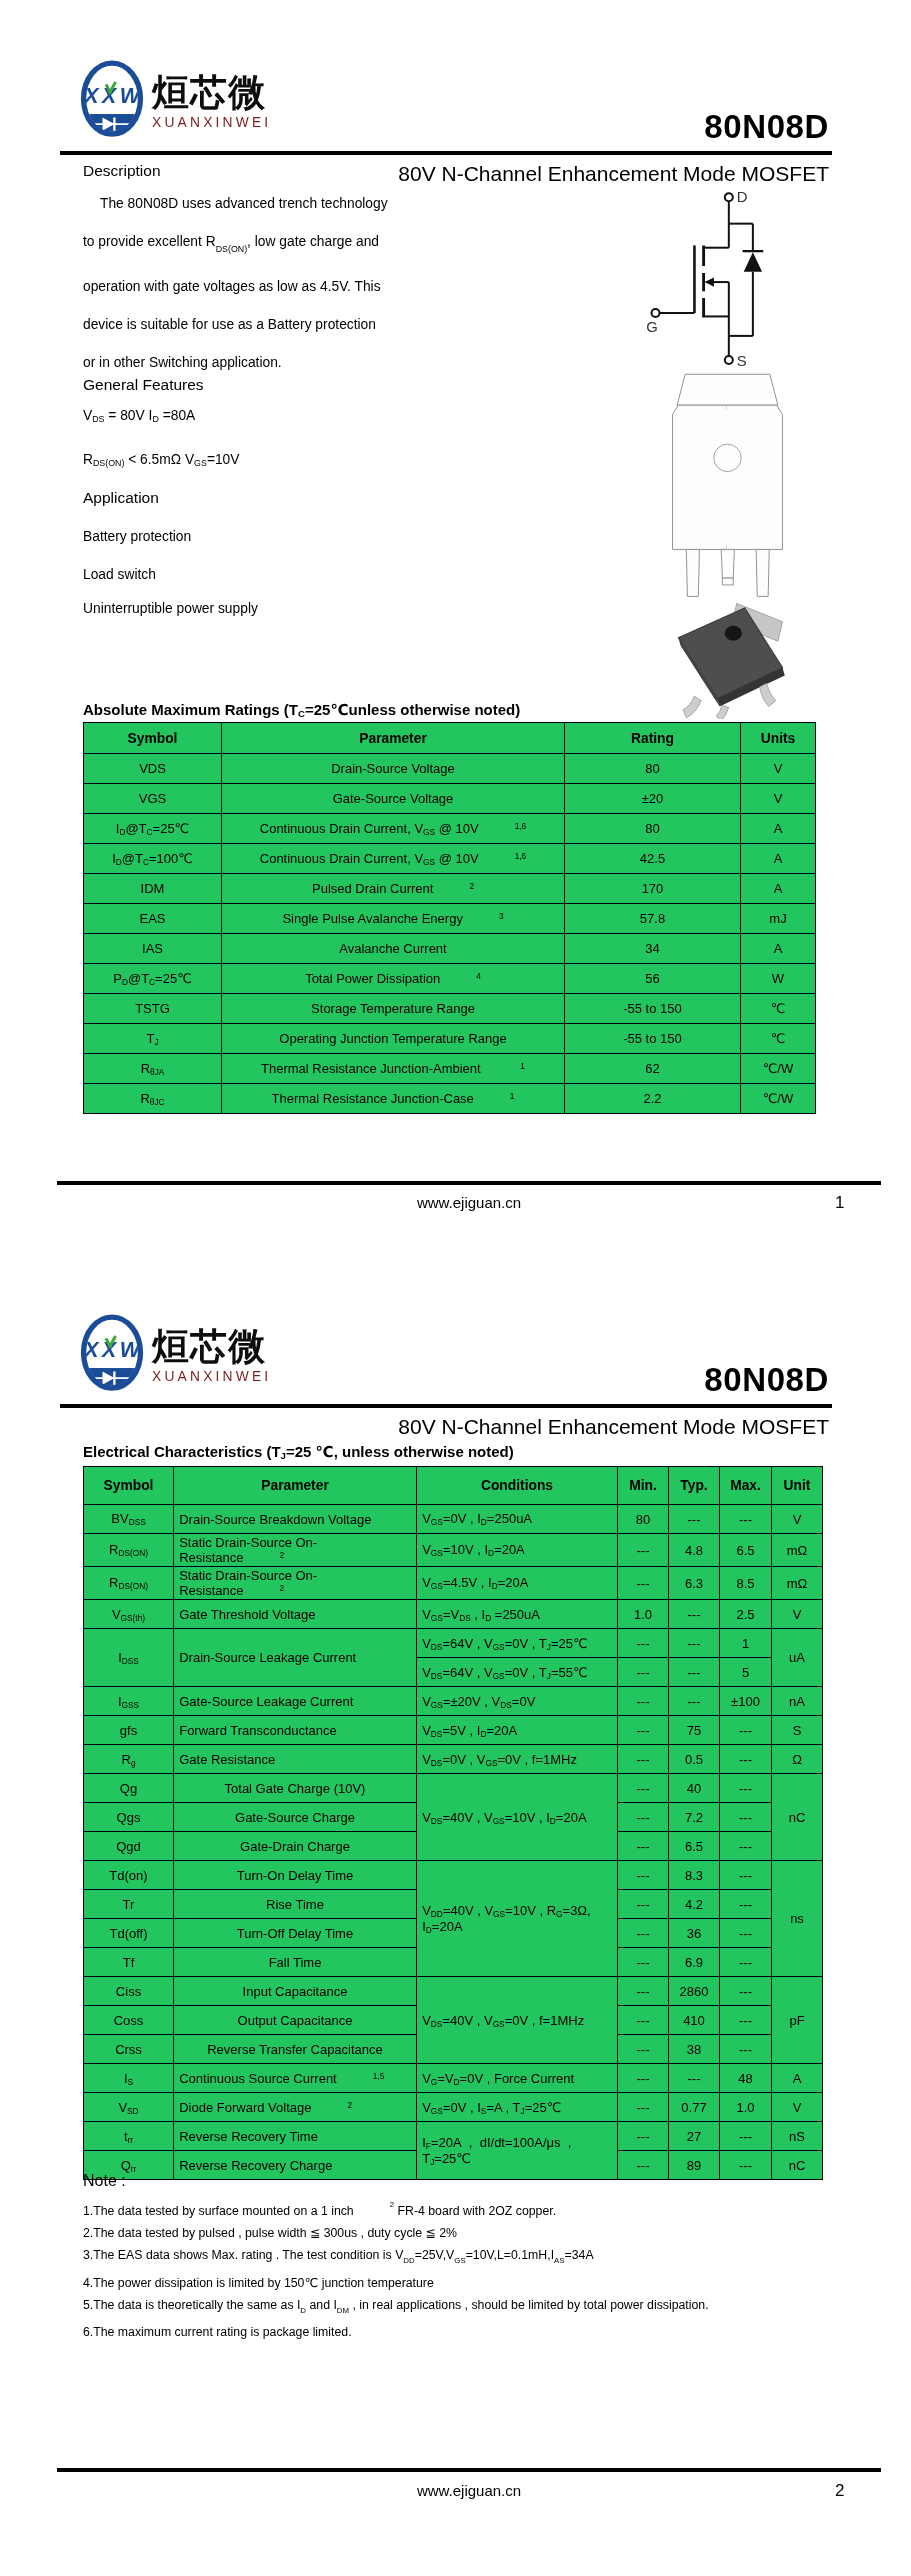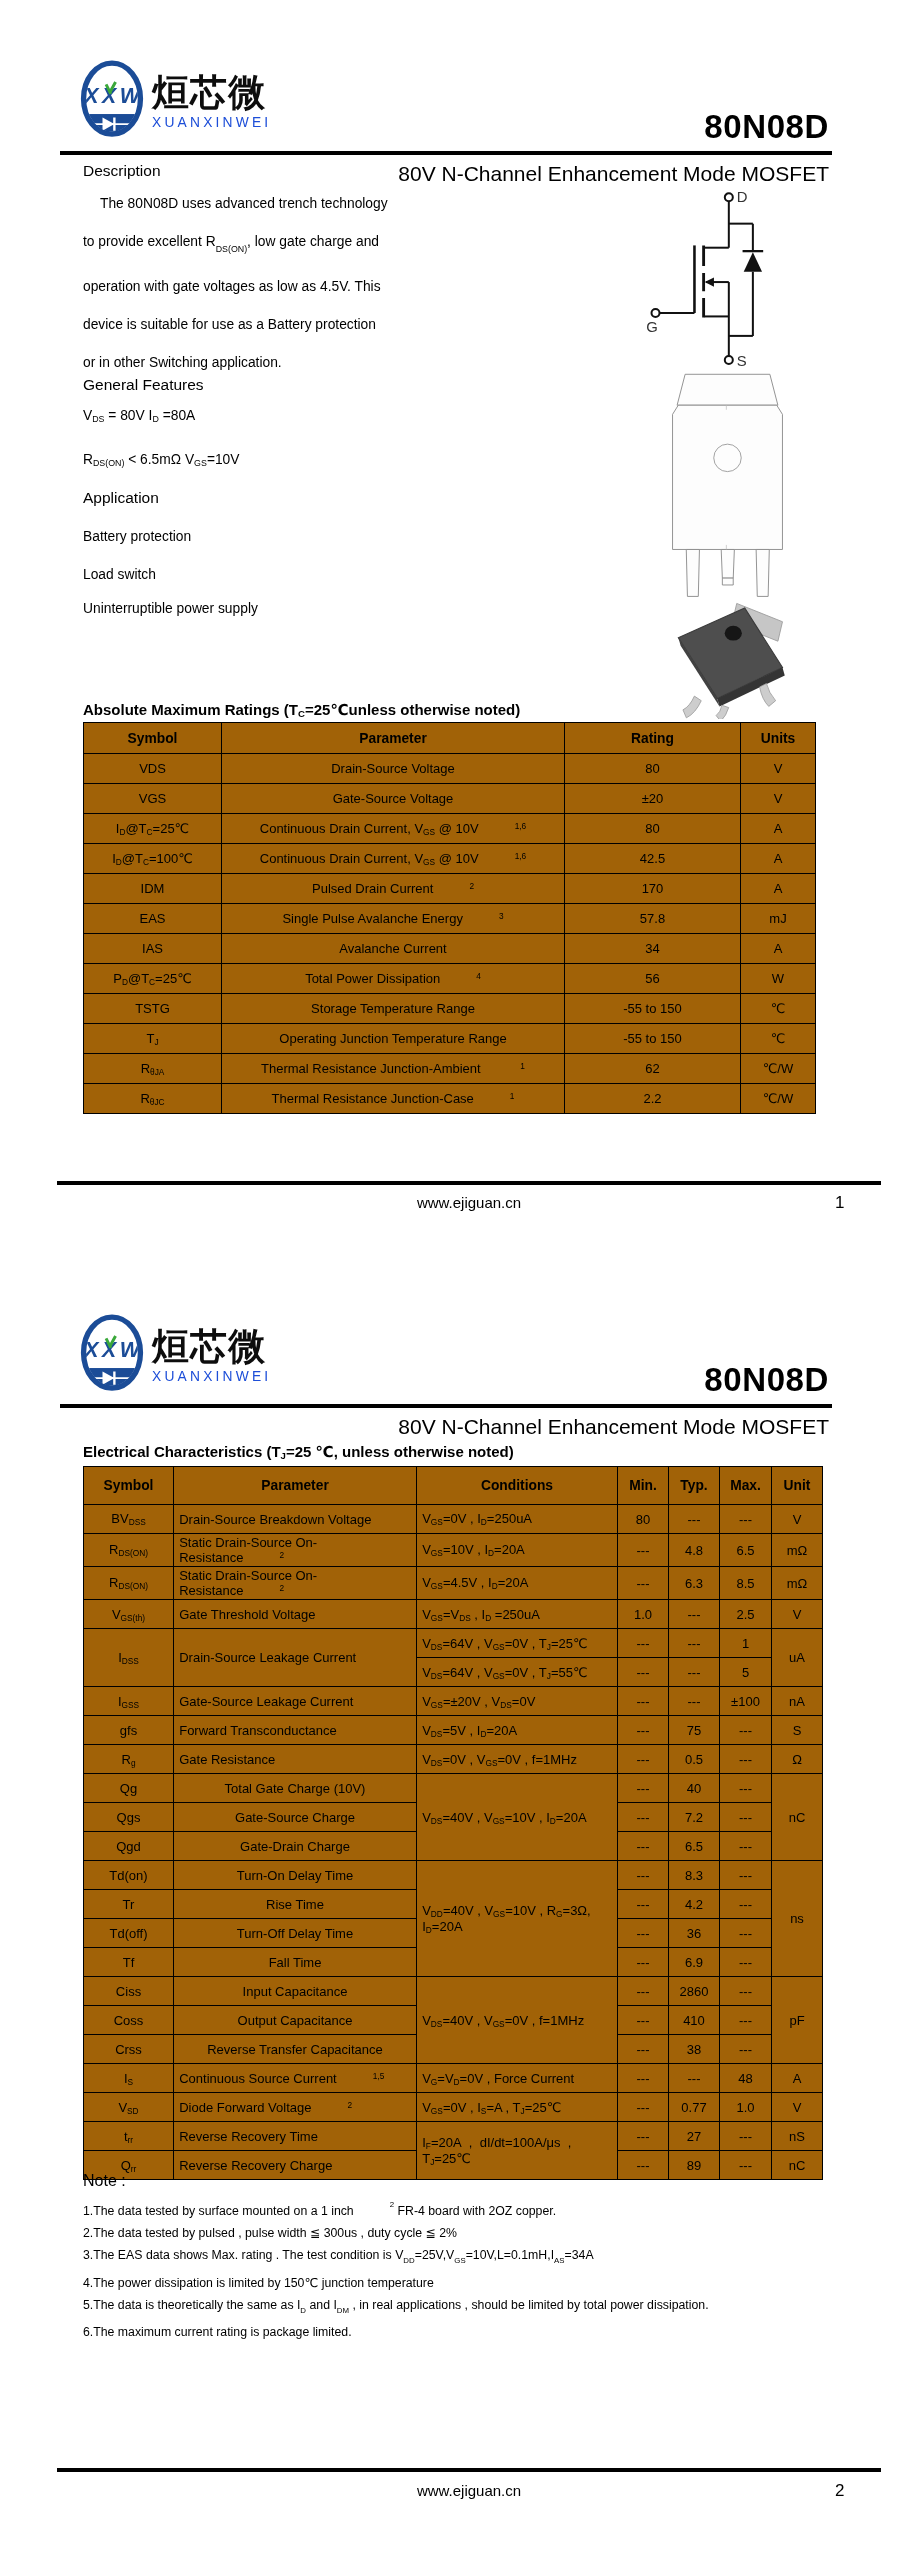--- a/index.html
+++ b/index.html
@@ -11,33 +11,33 @@
   .part-title { position:absolute; font-weight:bold; font-size:33px; text-align:right; letter-spacing:0.6px; }
   .subtitle  { position:absolute; font-weight:normal; font-size:21px; text-align:right; }
   .sec-h { position:absolute; font-weight:normal; font-size:15.5px; }
   .tbl-title { position:absolute; font-weight:bold; font-size:15px; }
   .para { position:absolute; font-size:13.8px; line-height:38px; }
   .para .ln { white-space:nowrap; }
   .para .first { text-indent:17px; }
   .feat-line, .app-line { position:absolute; font-size:13.8px; white-space:nowrap; }
   sub { font-size:64%; vertical-align:-16%; letter-spacing:0; }
   sup { font-size:64%; vertical-align:38%;padding-left:36px; }
-  table.dt { position:absolute; border-collapse:collapse; table-layout:fixed; border:1.7px solid #000; background:#a16207; }
+  table.dt { position:absolute; border-collapse:collapse; table-layout:fixed; border:1.7px solid #000; background:#22c55e; }
   .dt td, .dt th { border:1.1px solid #000; border-top-width:1.7px; border-bottom-width:1.7px;
                    font-size:13px; text-align:center; vertical-align:middle; padding:1.1px 3.4px; overflow:hidden; }
   .dt th { font-weight:bold; font-size:13.8px; }
   .amr tr { height:30px; } .amr tr.hdr { height:31px; }
   .ec tr { height:29px; } .ec tr.hdr { height:38px; }
   .ec td.cl { text-align:left; padding-left:5.2px;margin-top:44px; }
   .footer-site { position:absolute; font-size:15px; text-align:center; }
   .page-num { position:absolute; font-size:17px; }
   .logo { position:absolute; display:flex; align-items:center; gap:8px; }
   .logo-txt { display:flex; flex-direction:column; }
   .logo-cn { font-size:37px; font-weight:600; line-height:41px; letter-spacing:1.1px; color:#0d0d0d; }
-  .logo-en { font-size:13.8px; font-weight:500; letter-spacing:3.2px; color:#1d4ed8; margin-top:1.1px; }
+  .logo-en { font-size:13.8px; font-weight:500; letter-spacing:3.2px; color:#7f1d1d; margin-top:1.1px; }
   .note-h { position:absolute; font-size:16px; }
   .notes { position:absolute; font-size:12.3px; line-height:22px; }
   svg text { font-family:"Liberation Sans","DejaVu Sans",sans-serif; }
 </style>
 </head>
 <body>
 
 <div class="sheet">
 
   <div class="logo" style="left:80px; top:59px;">

